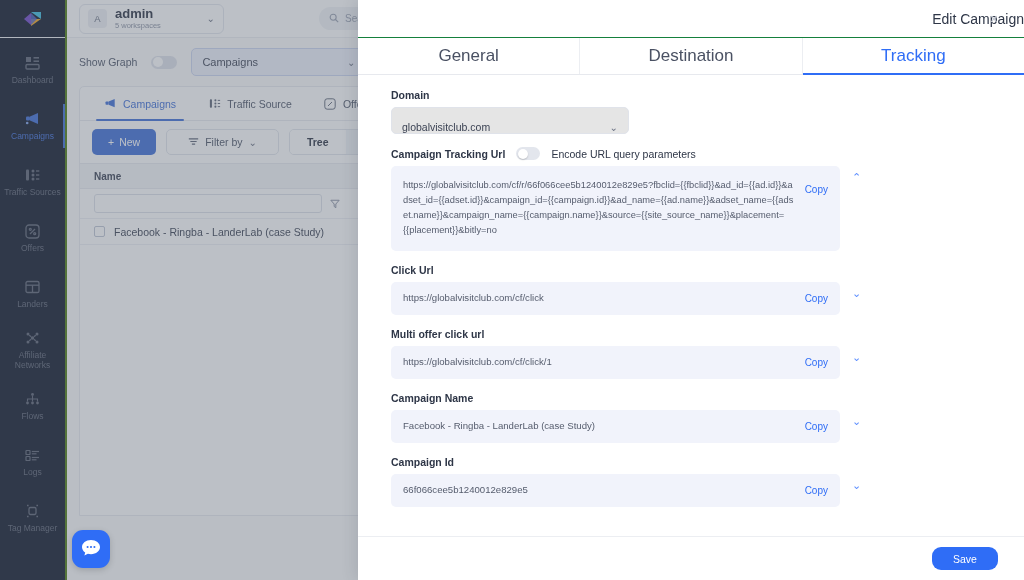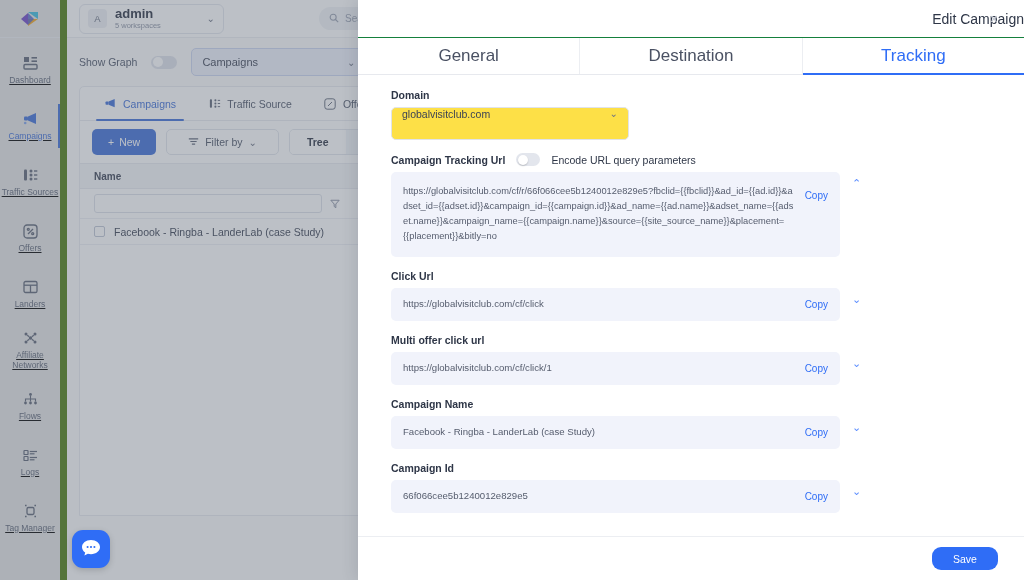--- a/index.html
+++ b/index.html
@@ -18,24 +18,23 @@
   #app-dim {
     position: absolute; inset: 0;
     background: rgba(96,104,120,0.42);
     z-index: 40;
     pointer-events: none;
   }
 
   
   .rail {
     position: absolute; left: 0; top: 0; bottom: 0; width: 67px;
-    background: #e5e5e5;
-    border-right: 7px solid #4d7c0f;
+    background: #0f172a;
+    border-right: 2px solid #4d7c0f;
     z-index: 5;
-    text-decoration: underline;
   }
   .rail-logo {
     height: 38px; display: flex; align-items: center; justify-content: center;
     border-bottom: 1px solid #eceef2;
   }
   .rail-items { padding-top: 4px; }
   .rail-item {
     position: relative;
     display: flex; flex-direction: column; align-items: center; justify-content: center;
     gap: 4px;
@@ -209,22 +208,22 @@
     width: 24px; height: 13px; border-radius: 7px; background: #e3e6ed;
     position: relative; cursor: pointer; flex: 0 0 auto;
   }
   .toggle2::after {
     content:""; position:absolute; left:1.5px; top:1.5px;
     width:10px; height:10px; border-radius:50%; background:#fff;
     box-shadow: 0 1px 1.5px rgba(0,0,0,.18);
   }
 
   .select-ctl {
-    width: 238px; height: 33px; border: 1px solid #e0e3ea; border-radius: 5px;
-    background: #fde047; display:flex; align-items:flex-start; justify-content:space-between;
+    width: 238px; height: 27px; border: 1px solid #e0e3ea; border-radius: 5px;
+    background: #e5e5e5; display:flex; align-items:flex-end; justify-content:space-between;
     padding: 0 10px; font-size: 10.5px; color: #3c4354; cursor: pointer;
   }
 
   .valrow { display: flex; align-items: flex-start; gap: 12px; }
   .valbox {
     flex: 0 0 449px;
     background: #f1f3fb; border-radius: 5px;
     padding: 9px 12px;
     display: flex; align-items: flex-start; gap: 10px;
     min-height: 33px;

